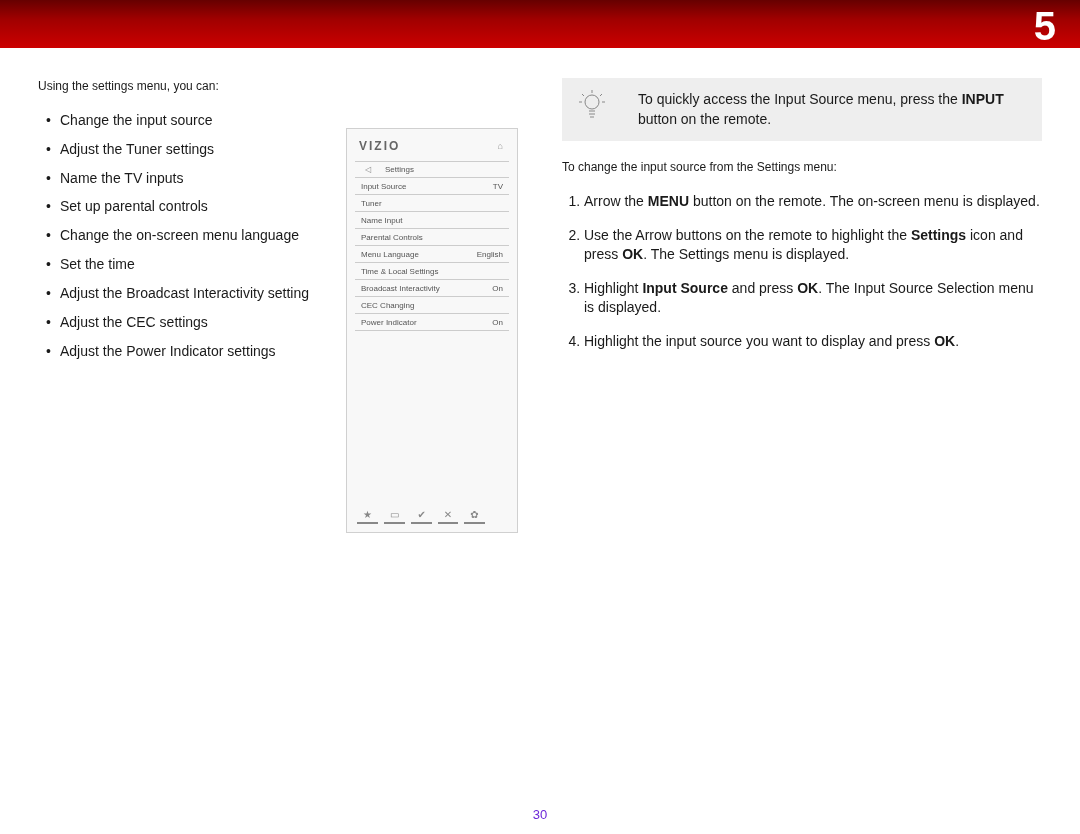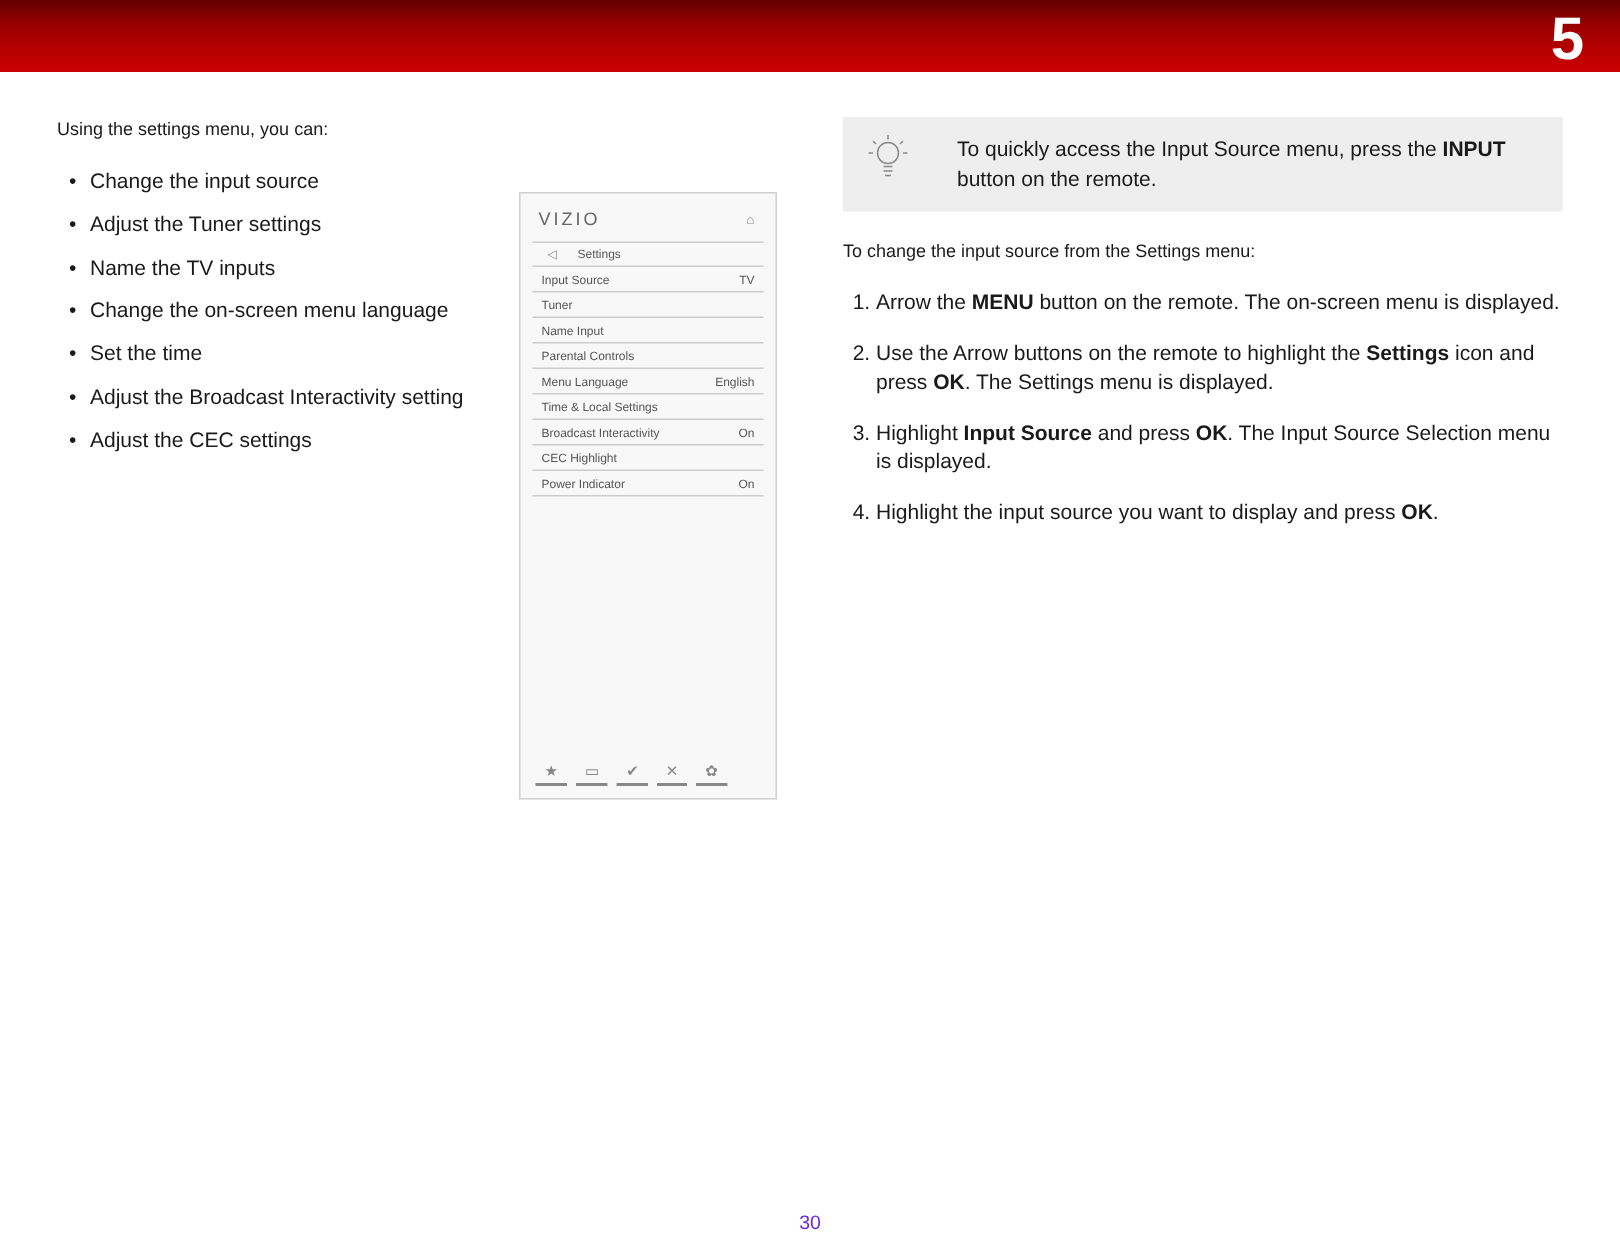--- a/index.html
+++ b/index.html
@@ -82,21 +82,21 @@
     border: 1px solid #d0d0d0;
     width: 172px;
     height: 405px;
     padding: 10px 8px 6px 8px;
     position: relative;
     font-size: 8px;
     color: #555;
   }
   .menu-logo {
     font-size: 12px;
-    font-weight: normal;
+    font-weight: bold;
     letter-spacing: 2px;
     color: #666;
     display: flex;
     justify-content: space-between;
     align-items: center;
     padding: 0 4px 8px 4px;
   }
   .menu-home { font-size: 9px; color: #888; }
   .menu-header-row {
     border-top: 1px solid #ccc;
@@ -178,24 +178,26 @@
 </div>
 
 <div class="content">
 
   <div class="col-left">
     <p class="intro">Using the settings menu, you can:</p>
     <ul class="bullets">
       <li>Change the input source</li>
       <li>Adjust the Tuner settings</li>
       <li>Name the TV inputs</li>
+      <li>Set up parental controls</li>
       <li>Change the on-screen menu language</li>
       <li>Set the time</li>
       <li>Adjust the Broadcast Interactivity setting</li>
       <li>Adjust the CEC settings</li>
+      <li>Adjust the Power Indicator settings</li>
     </ul>
   </div>
 
   <div class="col-mid">
     <div class="menu-card">
       <div class="menu-logo">
         <span>VIZIO</span>
         <span class="menu-home">⌂</span>
       </div>
       <div class="menu-header-row">
@@ -224,21 +226,21 @@
         </div>
       <div class="menu-row">
           <span>Time &amp; Local Settings</span>
           <span></span>
         </div>
       <div class="menu-row">
           <span>Broadcast Interactivity</span>
           <span>On</span>
         </div>
       <div class="menu-row">
-          <span>CEC Highlight</span>
+          <span>CEC Changing</span>
           <span></span>
         </div>
       <div class="menu-row">
           <span>Power Indicator</span>
           <span>On</span>
         </div>
       <div class="menu-footer">
         <span>★</span>
         <span>▭</span>
         <span>✔</span>

